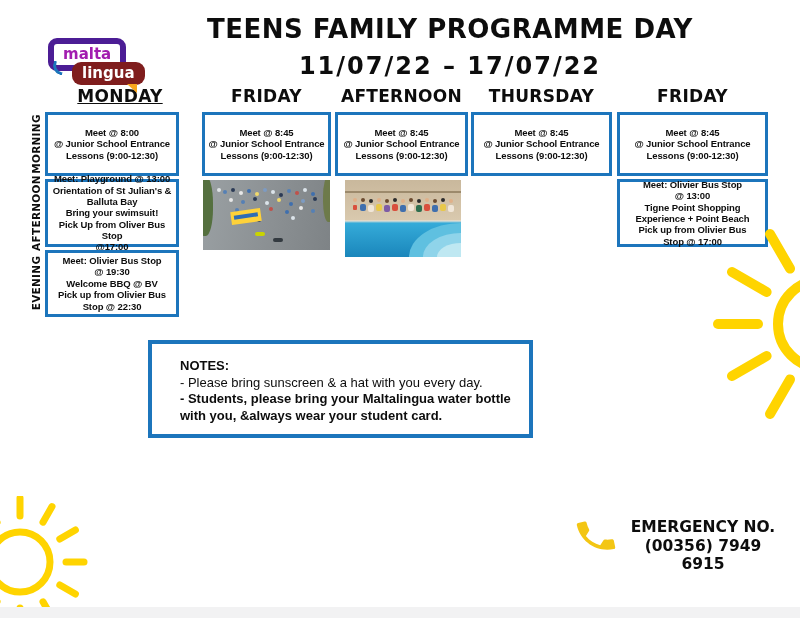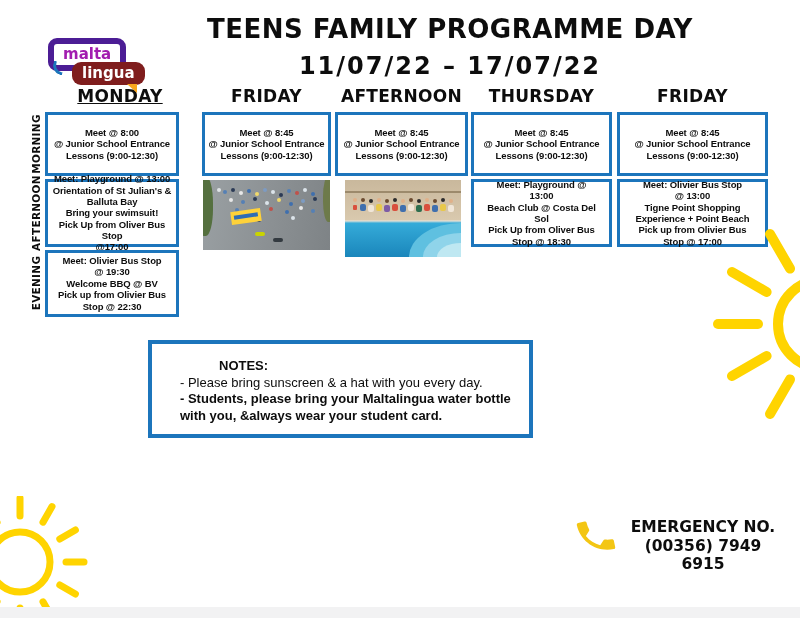--- a/index.html
+++ b/index.html
@@ -120,21 +120,21 @@
     border-top-left-radius:100%; background:#5fc0e0; }
   .photo-wed .step2 { position:absolute; right:0; bottom:0; width:38px; height:24px;
     border-top-left-radius:100%; background:#8fd4ea; }
   .photo-wed .step3 { position:absolute; right:0; bottom:0; width:24px; height:14px;
     border-top-left-radius:100%; background:#bfe8f2; }
 
   
   .notes { position:absolute; left:148px; top:340px; width:385px; height:98px;
     box-sizing:border-box; border:4px solid #1c75bc; background:#fff;
     padding:14px 18px 0 28px; font-size:13px; line-height:1.28; }
-  .notes .nh { font-weight:600;margin-left:39px; }
+  .notes .nh { font-weight:600; }
   .notes .n1 { font-weight:400; }
   .notes .n2 { font-weight:700; }
 
   
   .emergency { position:absolute; left:574px; top:510px; width:210px; height:56px; }
   .emergency .phone { position:absolute; left:0; top:4px; width:44px; height:44px; }
   .emergency .etext { position:absolute; left:48px; top:8px; width:162px; text-align:center;
     font-family:"DejaVu Sans", sans-serif; font-weight:800; font-size:15.5px; line-height:1.2; }
 
   
@@ -201,26 +201,20 @@
 
   <div class="photo photo-wed">
     <div class="fence"></div>
     <div class="heads"></div>
     <div class="torsos"></div>
     <div class="step1"></div>
     <div class="step2"></div>
     <div class="step3"></div>
   </div>
 
-  <div class="cell r-afternoon c-thu">Meet: Playground @
-13:00
-Beach Club @ Costa Del
-Sol
-Pick Up from Oliver Bus
-Stop @ 18:30</div>
   <div class="cell r-afternoon c-fri">Meet: Olivier Bus Stop
 @ 13:00
 Tigne Point Shopping
 Experience + Point Beach
 Pick up from Olivier Bus
 Stop @ 17:00</div>
 
   <div class="cell r-evening c-mon">Meet: Olivier Bus Stop
 @ 19:30
 Welcome BBQ @ BV

